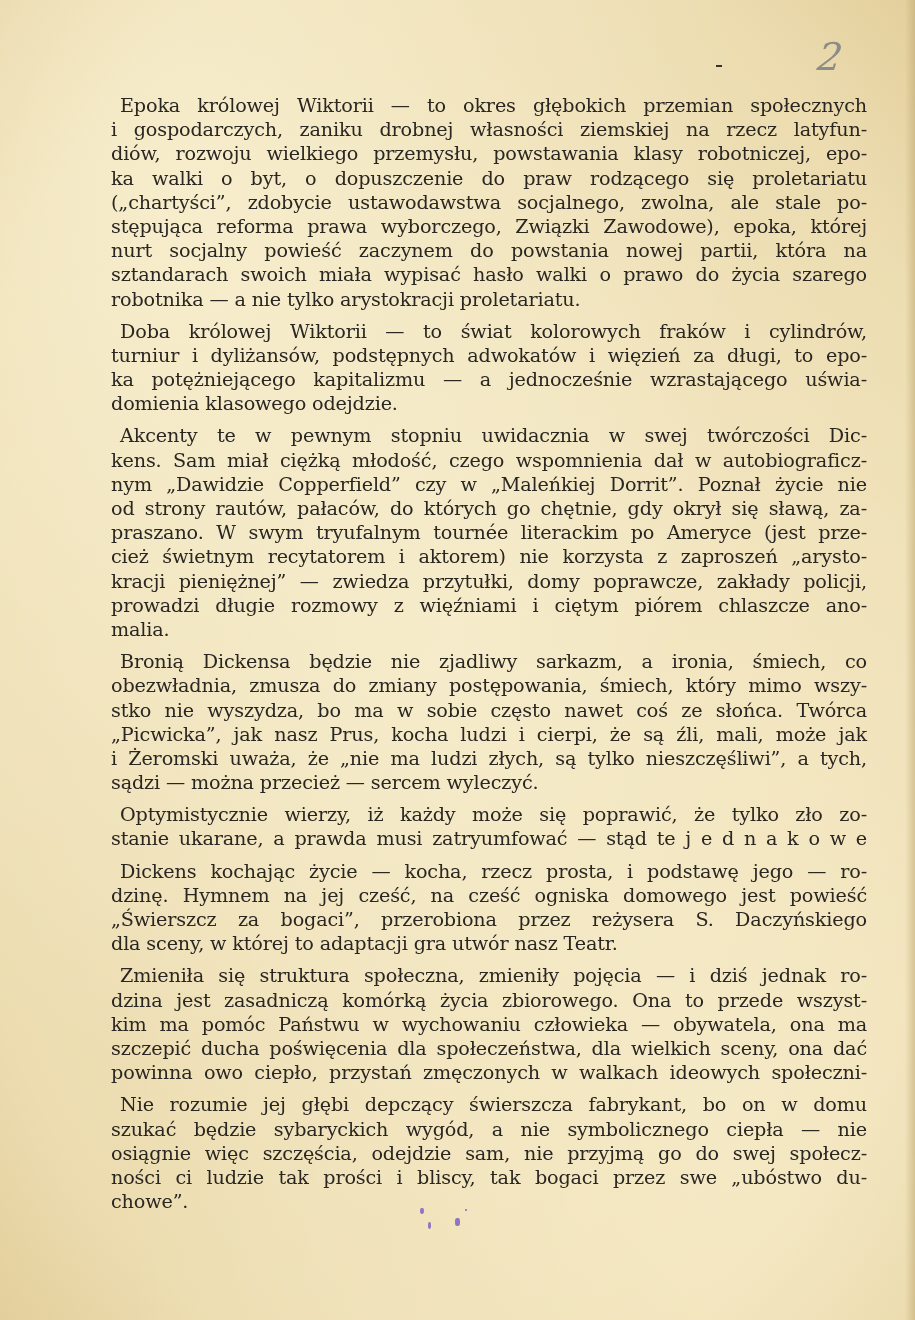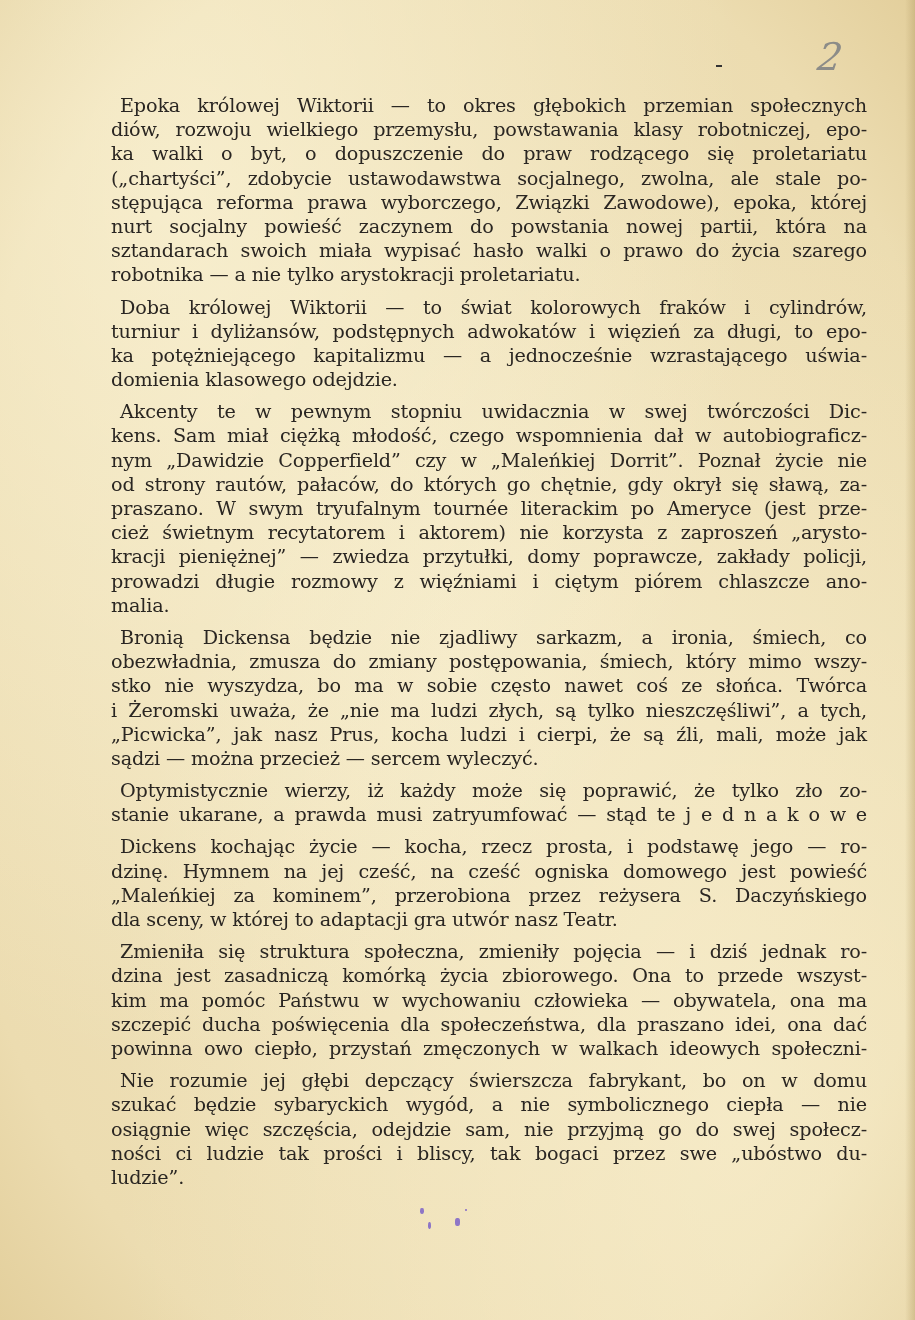--- a/index.html
+++ b/index.html
@@ -88,20 +88,21 @@
 </head>
 <body>
 
 <div class="page">
   <div class="dash-mark"></div>
   <div class="page-number">2</div>
 
   <div class="text-block" id="text-block">
       <div class="paragraph">
         <span class="line first">Epoka królowej Wiktorii — to okres głębokich przemian społecznych</span>
+        <span class="line">i gospodarczych, zaniku drobnej własności ziemskiej na rzecz latyfun-</span>
         <span class="line">diów, rozwoju wielkiego przemysłu, powstawania klasy robotniczej, epo-</span>
         <span class="line">ka walki o byt, o dopuszczenie do praw rodzącego się proletariatu</span>
         <span class="line">(„chartyści”, zdobycie ustawodawstwa socjalnego, zwolna, ale stale po-</span>
         <span class="line">stępująca reforma prawa wyborczego, Związki Zawodowe), epoka, której</span>
         <span class="line">nurt socjalny powieść zaczynem do powstania nowej partii, która na</span>
         <span class="line">sztandarach swoich miała wypisać hasło walki o prawo do życia szarego</span>
         <span class="line last">robotnika — a nie tylko arystokracji proletariatu.</span>
       </div>
       <div class="paragraph">
         <span class="line first">Doba królowej Wiktorii — to świat kolorowych fraków i cylindrów,</span>
@@ -117,47 +118,47 @@
         <span class="line">praszano. W swym tryufalnym tournée literackim po Ameryce (jest prze-</span>
         <span class="line">cież świetnym recytatorem i aktorem) nie korzysta z zaproszeń „arysto-</span>
         <span class="line">kracji pieniężnej” — zwiedza przytułki, domy poprawcze, zakłady policji,</span>
         <span class="line">prowadzi długie rozmowy z więźniami i ciętym piórem chlaszcze ano-</span>
         <span class="line last">malia.</span>
       </div>
       <div class="paragraph">
         <span class="line first">Bronią Dickensa będzie nie zjadliwy sarkazm, a ironia, śmiech, co</span>
         <span class="line">obezwładnia, zmusza do zmiany postępowania, śmiech, który mimo wszy-</span>
         <span class="line">stko nie wyszydza, bo ma w sobie często nawet coś ze słońca. Twórca</span>
+        <span class="line">„Picwicka”, jak nasz Prus, kocha ludzi i cierpi, że są źli, mali, może jak</span>
         <span class="line">i Żeromski uważa, że „nie ma ludzi złych, są tylko nieszczęśliwi”, a tych,</span>
-        <span class="line">„Picwicka”, jak nasz Prus, kocha ludzi i cierpi, że są źli, mali, może jak</span>
         <span class="line last">sądzi — można przecież — sercem wyleczyć.</span>
       </div>
       <div class="paragraph">
         <span class="line first">Optymistycznie wierzy, iż każdy może się poprawić, że tylko zło zo-</span>
         <span class="line">stanie ukarane, a prawda musi zatryumfować — stąd te j e d n a k o w e</span>
       </div>
       <div class="paragraph">
         <span class="line first">Dickens kochając życie — kocha, rzecz prosta, i podstawę jego — ro-</span>
         <span class="line">dzinę. Hymnem na jej cześć, na cześć ogniska domowego jest powieść</span>
-        <span class="line">„Maleńkiej za kominem”, przerobiona przez reżysera S. Daczyńskiego</span>
+        <span class="line">„Świerszcz za bogaci”, przerobiona przez reżysera S. Daczyńskiego</span>
         <span class="line last">dla sceny, w której to adaptacji gra utwór nasz Teatr.</span>
       </div>
       <div class="paragraph">
         <span class="line first">Zmieniła się struktura społeczna, zmieniły pojęcia — i dziś jednak ro-</span>
         <span class="line">dzina jest zasadniczą komórką życia zbiorowego. Ona to przede wszyst-</span>
         <span class="line">kim ma pomóc Państwu w wychowaniu człowieka — obywatela, ona ma</span>
-        <span class="line">szczepić ducha poświęcenia dla społeczeństwa, dla praszano idei, ona dać</span>
+        <span class="line">szczepić ducha poświęcenia dla społeczeństwa, dla wielkich sceny, ona dać</span>
         <span class="line">powinna owo ciepło, przystań zmęczonych w walkach ideowych społeczni-</span>
       </div>
       <div class="paragraph">
         <span class="line first">Nie rozumie jej głębi depczący świerszcza fabrykant, bo on w domu</span>
         <span class="line">szukać będzie sybaryckich wygód, a nie symbolicznego ciepła — nie</span>
         <span class="line">osiągnie więc szczęścia, odejdzie sam, nie przyjmą go do swej społecz-</span>
         <span class="line">ności ci ludzie tak prości i bliscy, tak bogaci przez swe „ubóstwo du-</span>
-        <span class="line last">ludzie”.</span>
+        <span class="line last">chowe”.</span>
       </div>
     </div>
 
   <span class="ink-spot" style="left:420px;top:1208px;width:4px;height:6px;"></span>
   <span class="ink-spot" style="left:428px;top:1222px;width:3px;height:7px;"></span>
   <span class="ink-spot" style="left:455px;top:1218px;width:5px;height:8px;"></span>
   <span class="ink-spot" style="left:465px;top:1209px;width:2px;height:2px;"></span>
 </div>
 
 </body></html>

